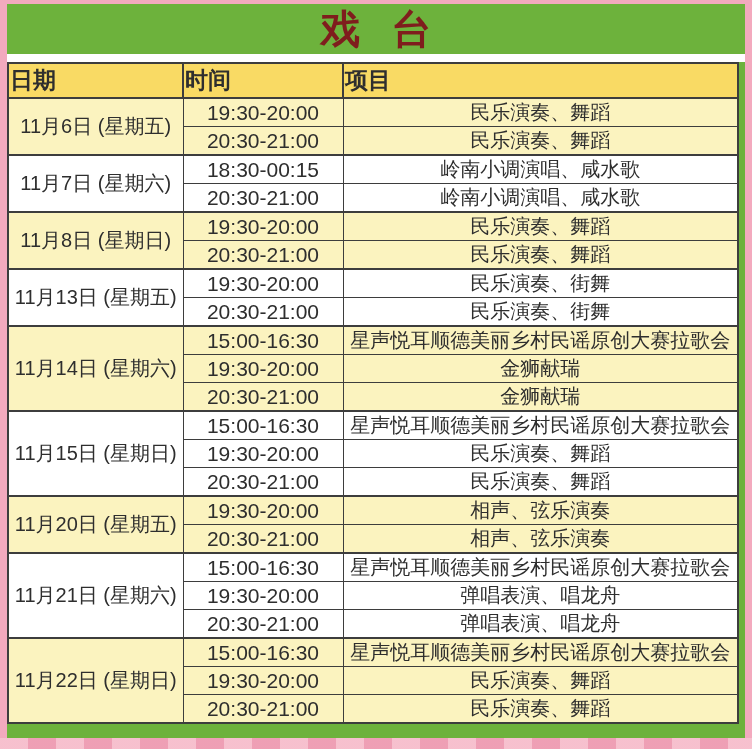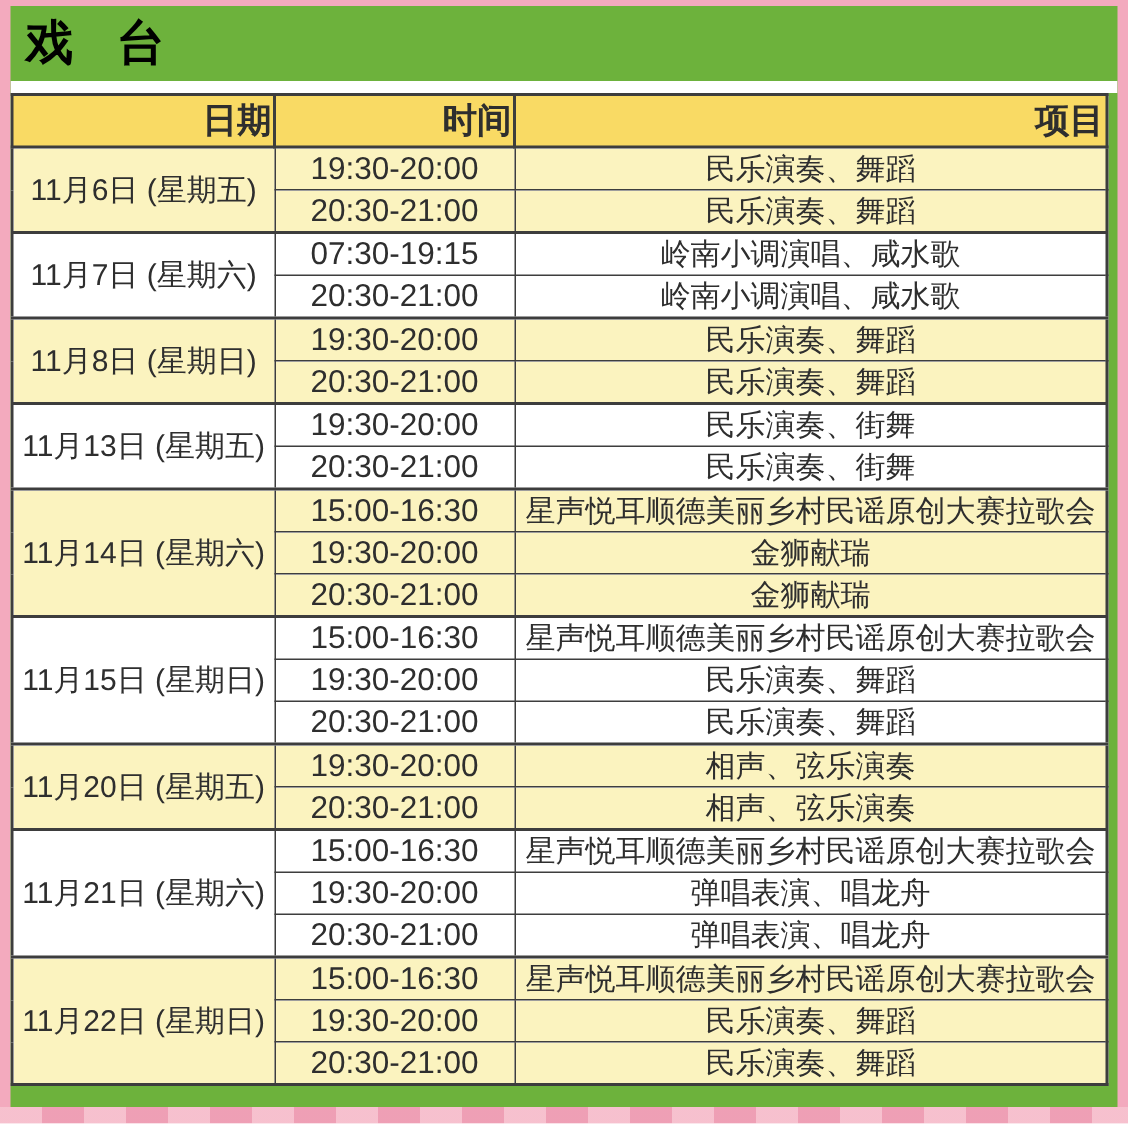--- a/index.html
+++ b/index.html
@@ -28,22 +28,23 @@
     right: 7px;
     top: 4px;
     bottom: 11px;
     background: var(--green);
     overflow: hidden;
   }
   .title-bar {
     height: 50px;
     display: flex;
     align-items: center;
-    color: #000000;
-    font-size: 32px;
+    justify-content: center;
+    color: #7f1d1d;
+    font-size: 40px;
     font-weight: bold;
     letter-spacing: 10px;
     text-indent: 10px;
   }
   .gap {
     height: 8px;
     background: #ffffff;
   }
   table.schedule {
     width: 732px;
@@ -52,21 +53,21 @@
     background: #ffffff;
     border: 2px solid var(--line);
   }
   table.schedule th {
     height: 33px;
     background: var(--header-yellow);
     color: var(--text);
     font-size: 23px;
     font-weight: bold;
     border: 2px solid var(--line);
-    text-align: right;
+    text-align: left;
   }
   table.schedule td {
     height: 27px;
     border: 1px solid var(--line);
     text-align: center;
     color: var(--text);
     padding: 0 2px;
     white-space: nowrap;
     overflow: hidden;
   }
@@ -117,21 +118,21 @@
             <td rowspan="2" class="date-cell">11月6日 (星期五)</td>
             <td class="time-cell">19:30-20:00</td>
             <td class="program-cell">民乐演奏、舞蹈</td>
           </tr>
           <tr class="shade-yellow">
             <td class="time-cell">20:30-21:00</td>
             <td class="program-cell">民乐演奏、舞蹈</td>
           </tr>
           <tr class="shade-white group-start">
             <td rowspan="2" class="date-cell">11月7日 (星期六)</td>
-            <td class="time-cell">07:30-19:15</td>
+            <td class="time-cell">18:30-00:15</td>
             <td class="program-cell">岭南小调演唱、咸水歌</td>
           </tr>
           <tr class="shade-white">
             <td class="time-cell">20:30-21:00</td>
             <td class="program-cell">岭南小调演唱、咸水歌</td>
           </tr>
           <tr class="shade-yellow group-start">
             <td rowspan="2" class="date-cell">11月8日 (星期日)</td>
             <td class="time-cell">19:30-20:00</td>
             <td class="program-cell">民乐演奏、舞蹈</td>

